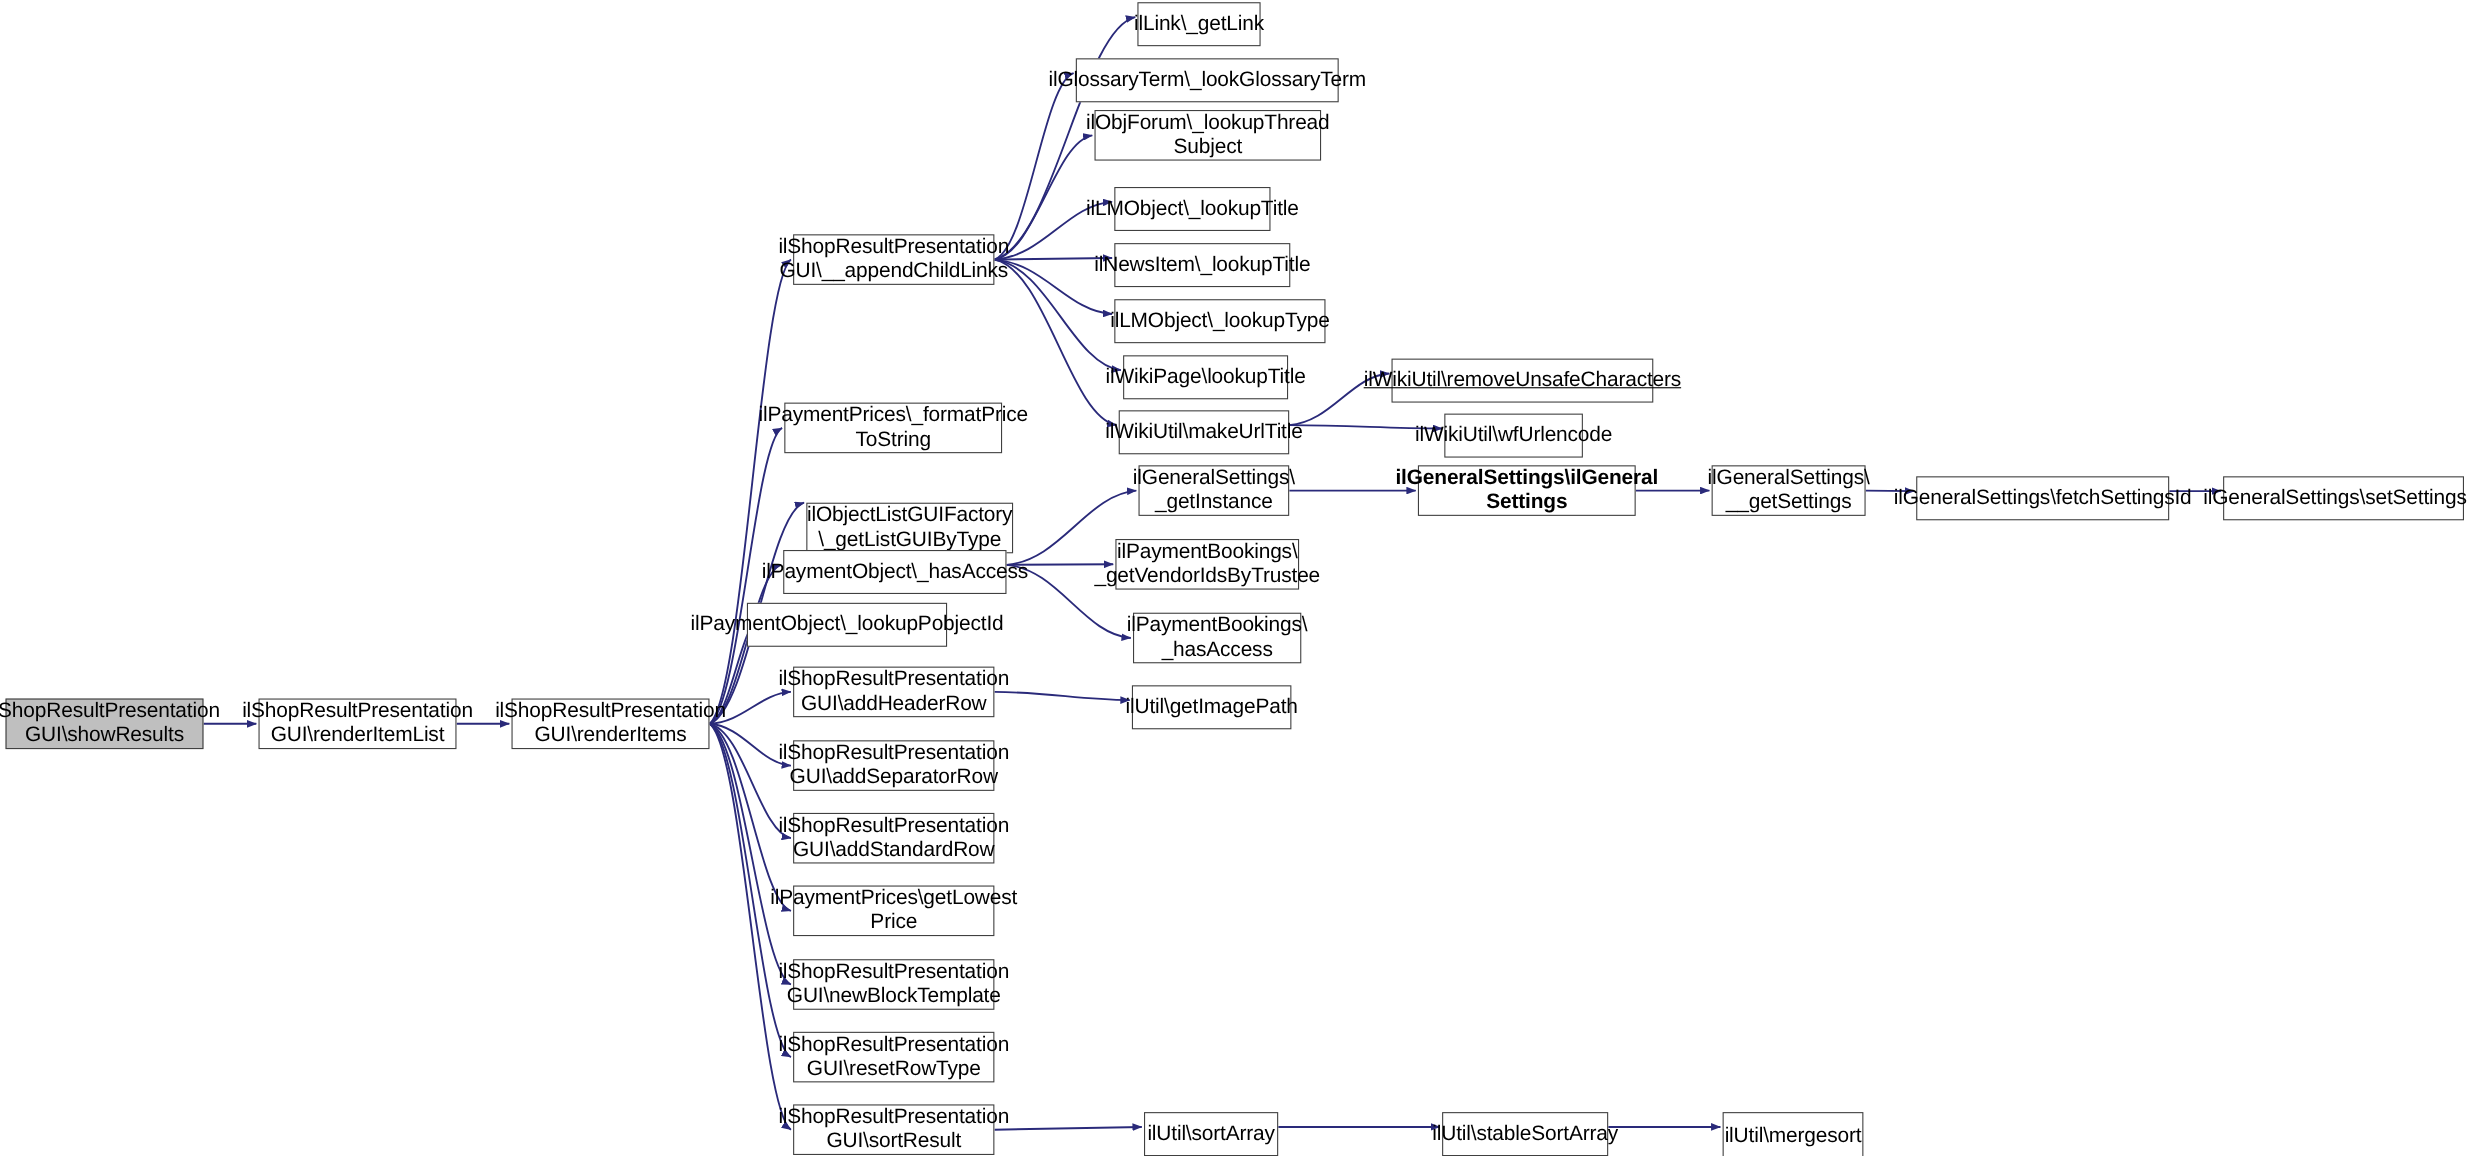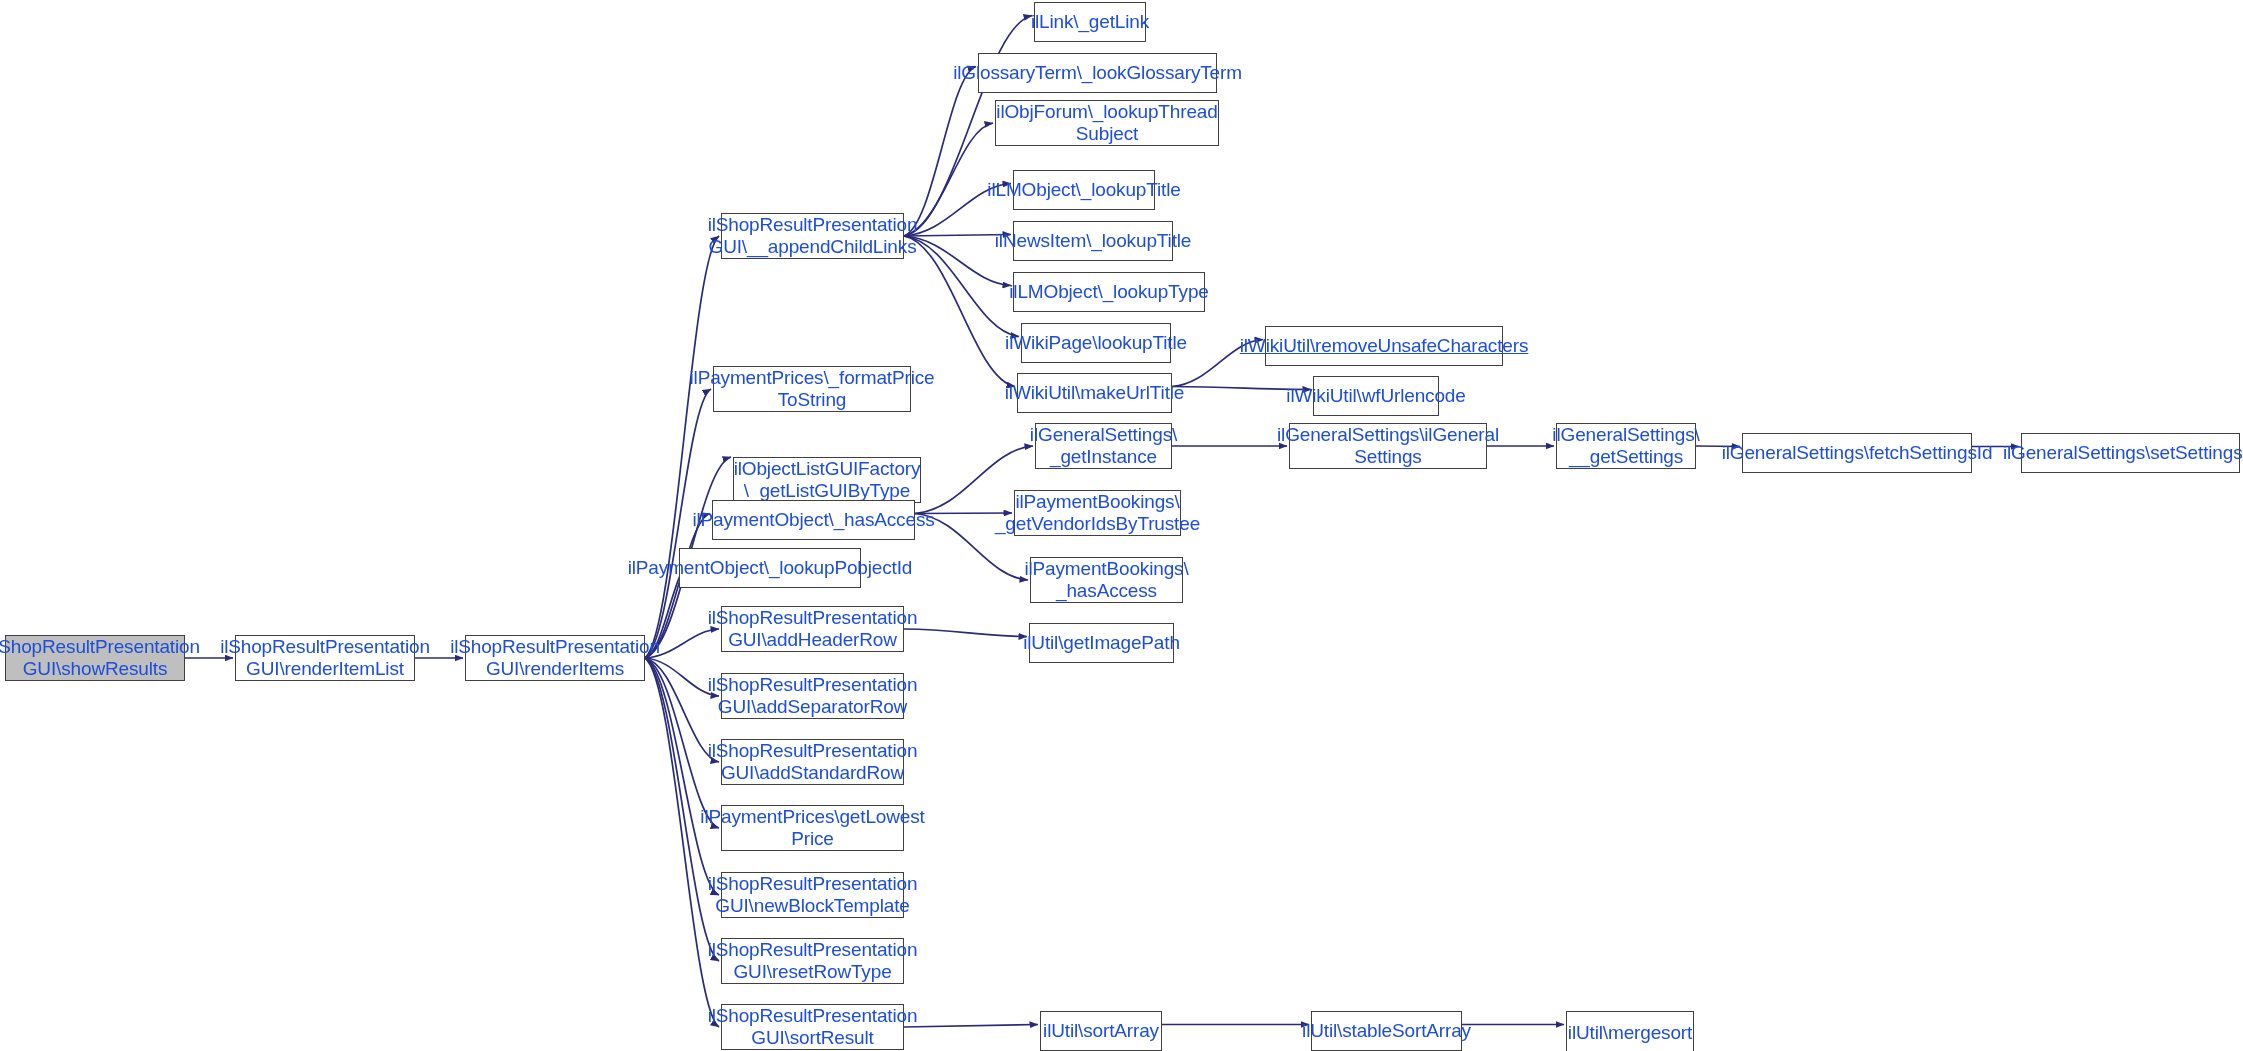--- a/index.html
+++ b/index.html
@@ -4,21 +4,21 @@
 <style>
   html,body{margin:0;padding:0;background:#ffffff;}
   body{font-family:"Liberation Sans","DejaVu Sans",sans-serif;}
   #canvas{position:relative;width:2243px;height:1051px;background:#ffffff;overflow:hidden;}
   svg.edges{position:absolute;left:0;top:0;width:2243px;height:1051px;pointer-events:none;}
   .node{
     position:absolute;
     box-sizing:border-box;
     border:1.6px solid #404040;
     background:#ffffff;
-    color:#1d4ed8;
+    color:#000000;
     display:flex;
     align-items:center;
     justify-content:center;
     text-align:center;
     line-height:1.18;
     font-size:19px;
     letter-spacing:-0.15px;
     white-space:pre-line;
     padding:19px 4px;
   }
@@ -96,38 +96,38 @@
       <div class="node" style="left: 721px; top: 805px; width: 183px; height: 46px;">ilPaymentPrices\getLowest
 Price</div>
       <div class="node" style="left: 721px; top: 872px; width: 183px; height: 46px;">ilShopResultPresentation
 GUI\newBlockTemplate</div>
       <div class="node" style="left: 721px; top: 938px; width: 183px; height: 46px;">ilShopResultPresentation
 GUI\resetRowType</div>
       <div class="node" style="left: 721px; top: 1004px; width: 183px; height: 46px;">ilShopResultPresentation
 GUI\sortResult</div>
       <div class="node" style="left: 1034px; top: 2px; width: 112px; height: 27px;">ilLink\_getLink</div>
       <div class="node" style="left: 978px; top: 53px; width: 239px; height: 27px;">ilGlossaryTerm\_lookGlossaryTerm</div>
-      <div class="node" style="left: 995px; top: 100px; width: 224px; height: 46px;">ilObjForum\_lookupThread
+      <div class="node" style="left: 995px; top: 100px; width: 206px; height: 46px;">ilObjForum\_lookupThread
 Subject</div>
       <div class="node" style="left: 1013px; top: 170px; width: 142px; height: 27px;">ilLMObject\_lookupTitle</div>
       <div class="node" style="left: 1013px; top: 221px; width: 160px; height: 27px;">ilNewsItem\_lookupTitle</div>
       <div class="node" style="left: 1013px; top: 272px; width: 192px; height: 27px;">ilLMObject\_lookupType</div>
       <div class="node" style="left: 1021px; top: 323px; width: 150px; height: 27px;">ilWikiPage\lookupTitle</div>
       <div class="node" style="left: 1017px; top: 373px; width: 155px; height: 27px;">ilWikiUtil\makeUrlTitle</div>
       <div class="node" style="left: 1035px; top: 423px; width: 137px; height: 46px;">ilGeneralSettings\
 _getInstance</div>
       <div class="node" style="left: 1014px; top: 490px; width: 167px; height: 46px;">ilPaymentBookings\
 _getVendorIdsByTrustee</div>
       <div class="node" style="left: 1030px; top: 557px; width: 153px; height: 46px;">ilPaymentBookings\
 _hasAccess</div>
       <div class="node" style="left: 1029px; top: 623px; width: 145px; height: 27px;">ilUtil\getImagePath</div>
       <div class="node" style="left: 1040px; top: 1011px; width: 122px; height: 27px;">ilUtil\sortArray</div>
       <div class="node" style="left: 1265px; top: 326px; width: 238px; height: 27px; text-decoration: underline;">ilWikiUtil\removeUnsafeCharacters</div>
       <div class="node" style="left: 1313px; top: 376px; width: 126px; height: 27px;">ilWikiUtil\wfUrlencode</div>
-      <div class="node" style="left: 1289px; top: 423px; width: 198px; height: 46px;">ilGeneralSettings\ilGeneral
+      <div class="node" style="left: 1289px; top: 423px; width: 198px; height: 46px; font-weight: bold;">ilGeneralSettings\ilGeneral
 Settings</div>
       <div class="node" style="left: 1556px; top: 423px; width: 140px; height: 46px;">ilGeneralSettings\
 __getSettings</div>
       <div class="node" style="left: 1311px; top: 1011px; width: 151px; height: 27px;">ilUtil\stableSortArray</div>
       <div class="node" style="left: 1742px; top: 433px; width: 230px; height: 27px;">ilGeneralSettings\fetchSettingsId</div>
       <div class="node" style="left: 1566px; top: 1011px; width: 128px; height: 44px;">ilUtil\mergesort</div>
       <div class="node" style="left: 2021px; top: 433px; width: 219px; height: 27px;">ilGeneralSettings\setSettingsId</div>
     </div>
 </div>
 

